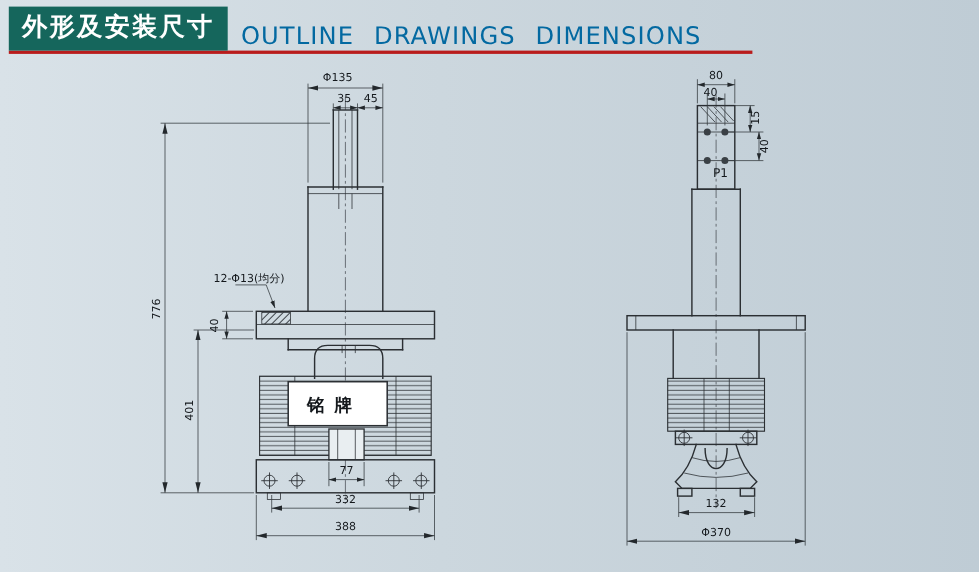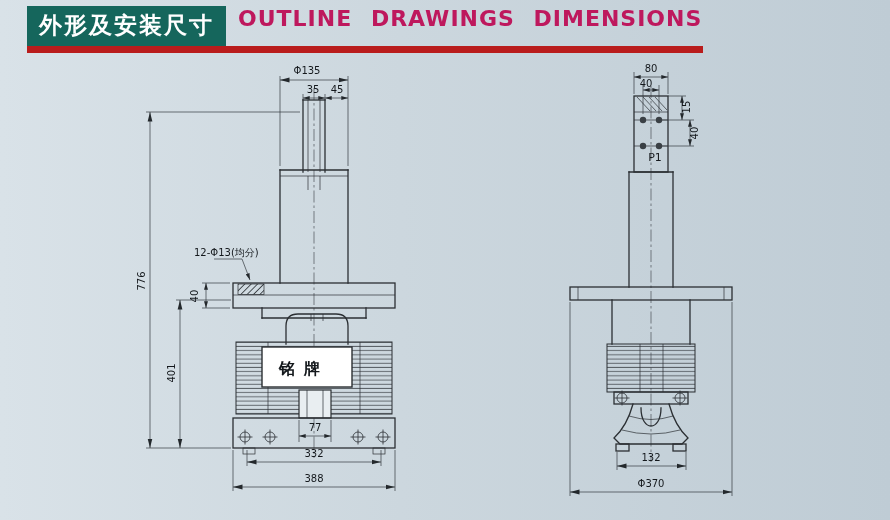--- a/index.html
+++ b/index.html
@@ -1,23 +1,23 @@
 <!DOCTYPE html>
 <html><head>
 <meta charset="utf-8">
 <style>
   html,body{margin:0;padding:0;}
   body{width:890px;height:520px;overflow:hidden;position:relative;
        background:linear-gradient(90deg,#d9e2e8 0%,#ccd7de 45%,#bfccd5 100%);
        font-family:"DejaVu Sans",sans-serif;}
-  header{position:absolute;left:8px;top:6px;width:676px;display:flex;align-items:flex-start;
-         border-bottom:7px solid #b91c1c;z-index:2;margin-left:19px;}
+  header{position:absolute;left:8px;top:6px;width:676px;display:flex;align-items:flex-end;
+         border-bottom:3px solid #b91c1c;z-index:2;}
   .title-cn{background:#15665c;color:#ffffff;font-size:23px;font-weight:bold;
             padding:5px 12px 6px;letter-spacing:2px;line-height:1.25;white-space:nowrap;}
-  .title-en{color:#be185d;font-size:22px;font-weight:700;letter-spacing:1px;word-spacing:10px;
+  .title-en{color:#0369a1;font-size:22px;font-weight:400;letter-spacing:1px;word-spacing:10px;
             display:flex;align-items:center;padding-left:12px;white-space:nowrap;}
   svg{position:absolute;left:0;top:0;}
   .o{stroke:#2b2f33;stroke-width:1.3;fill:none;stroke-linecap:square;}
   .t{stroke:#2b2f33;stroke-width:0.7;fill:none;}
   .d{stroke:#343a3f;stroke-width:0.7;fill:none;}
   .cl{stroke:#4a5056;stroke-width:0.7;fill:none;stroke-dasharray:12 3 2.5 3;}
   .lbl{font-family:"DejaVu Sans",sans-serif;font-size:10px;fill:#14181c;}
   .np{font-family:"DejaVu Sans",sans-serif;font-size:16px;font-weight:bold;fill:#14181c;letter-spacing:9px;}
   .p1{font-family:"DejaVu Sans",sans-serif;font-size:11px;fill:#14181c;}
 </style>

